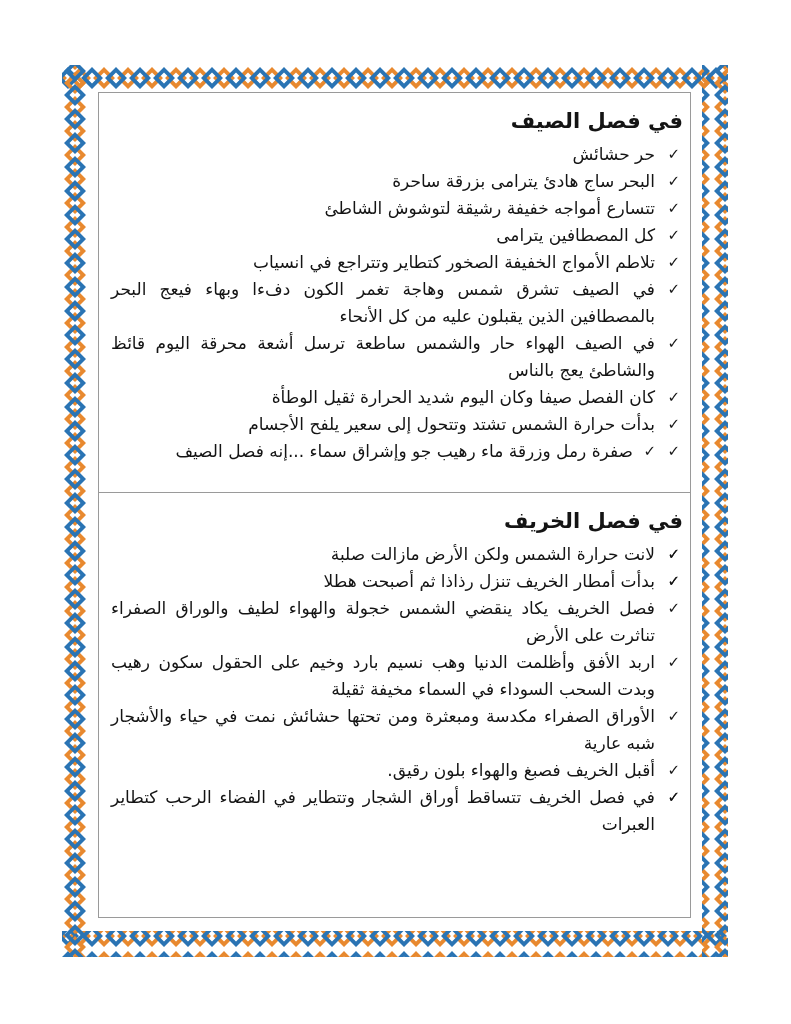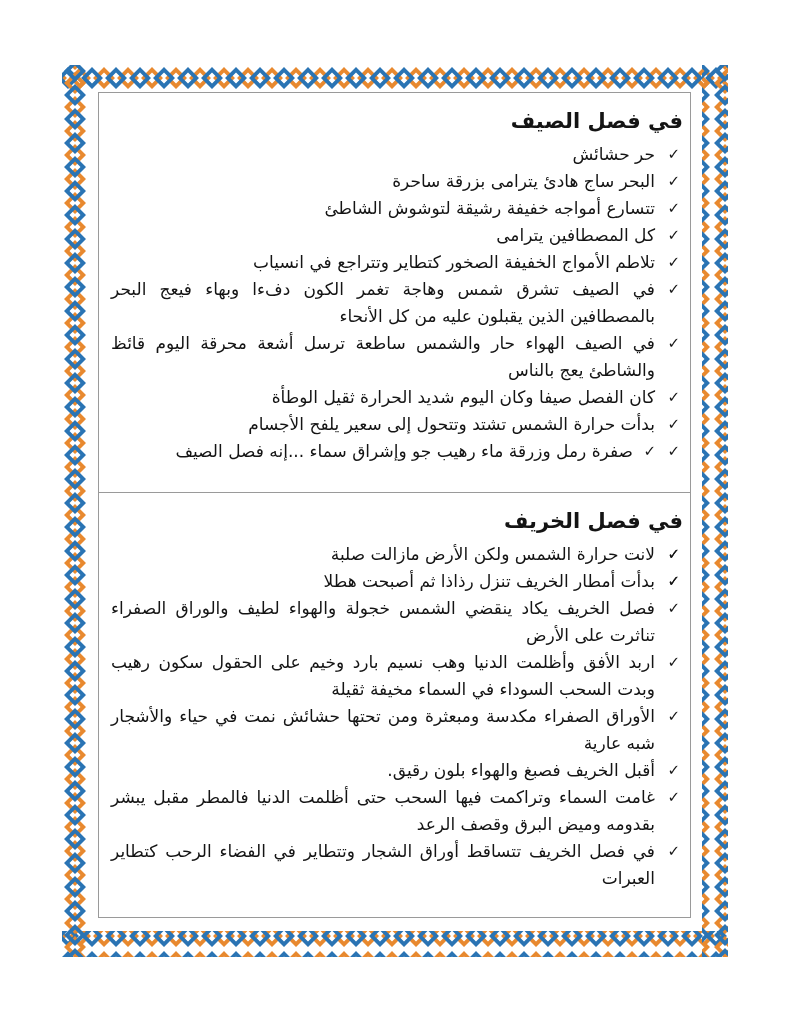--- a/index.html
+++ b/index.html
@@ -96,18 +96,18 @@
     <h2 class="section-title">في فصل الخريف</h2>
     <ul class="checklist">
         <li class="item"><span class="check">✓</span></li>
         <li class="item"><span class="check">✓</span><span class="item-text">لانت حرارة الشمس ولكن الأرض مازالت صلبة</span></li>
         <li class="item"><span class="check">✓</span></li>
         <li class="item"><span class="check">✓</span><span class="item-text">بدأت أمطار الخريف تنزل رذاذا ثم أصبحت هطلا</span></li>
         <li class="item"><span class="check">✓</span><span class="item-text">فصل الخريف يكاد ينقضي الشمس خجولة والهواء لطيف والوراق الصفراء تناثرت على الأرض</span></li>
         <li class="item"><span class="check">✓</span><span class="item-text">اربد الأفق وأظلمت الدنيا وهب نسيم بارد وخيم على الحقول سكون رهيب وبدت السحب السوداء في السماء مخيفة ثقيلة</span></li>
         <li class="item"><span class="check">✓</span><span class="item-text">الأوراق الصفراء مكدسة ومبعثرة ومن تحتها حشائش نمت في حياء والأشجار شبه عارية</span></li>
         <li class="item"><span class="check">✓</span><span class="item-text">أقبل الخريف فصبغ والهواء بلون رقيق.</span></li>
-        <li class="item"><span class="check">✓</span><span class="item-text">غامت السماء وتراكمت فيها السحب حتى أظلمت الدنيا فالمطر مقبل يبشر بقدومه وميض البرق وقصف الرعد</span></li>
+        <li class="item"><span class="check">✓</span></li>
         <li class="item"><span class="check">✓</span><span class="item-text">في فصل الخريف تتساقط أوراق الشجار وتتطاير في الفضاء الرحب كتطاير العبرات</span></li>
       </ul>
   </section>
 
 </div>
 
 </body></html>

